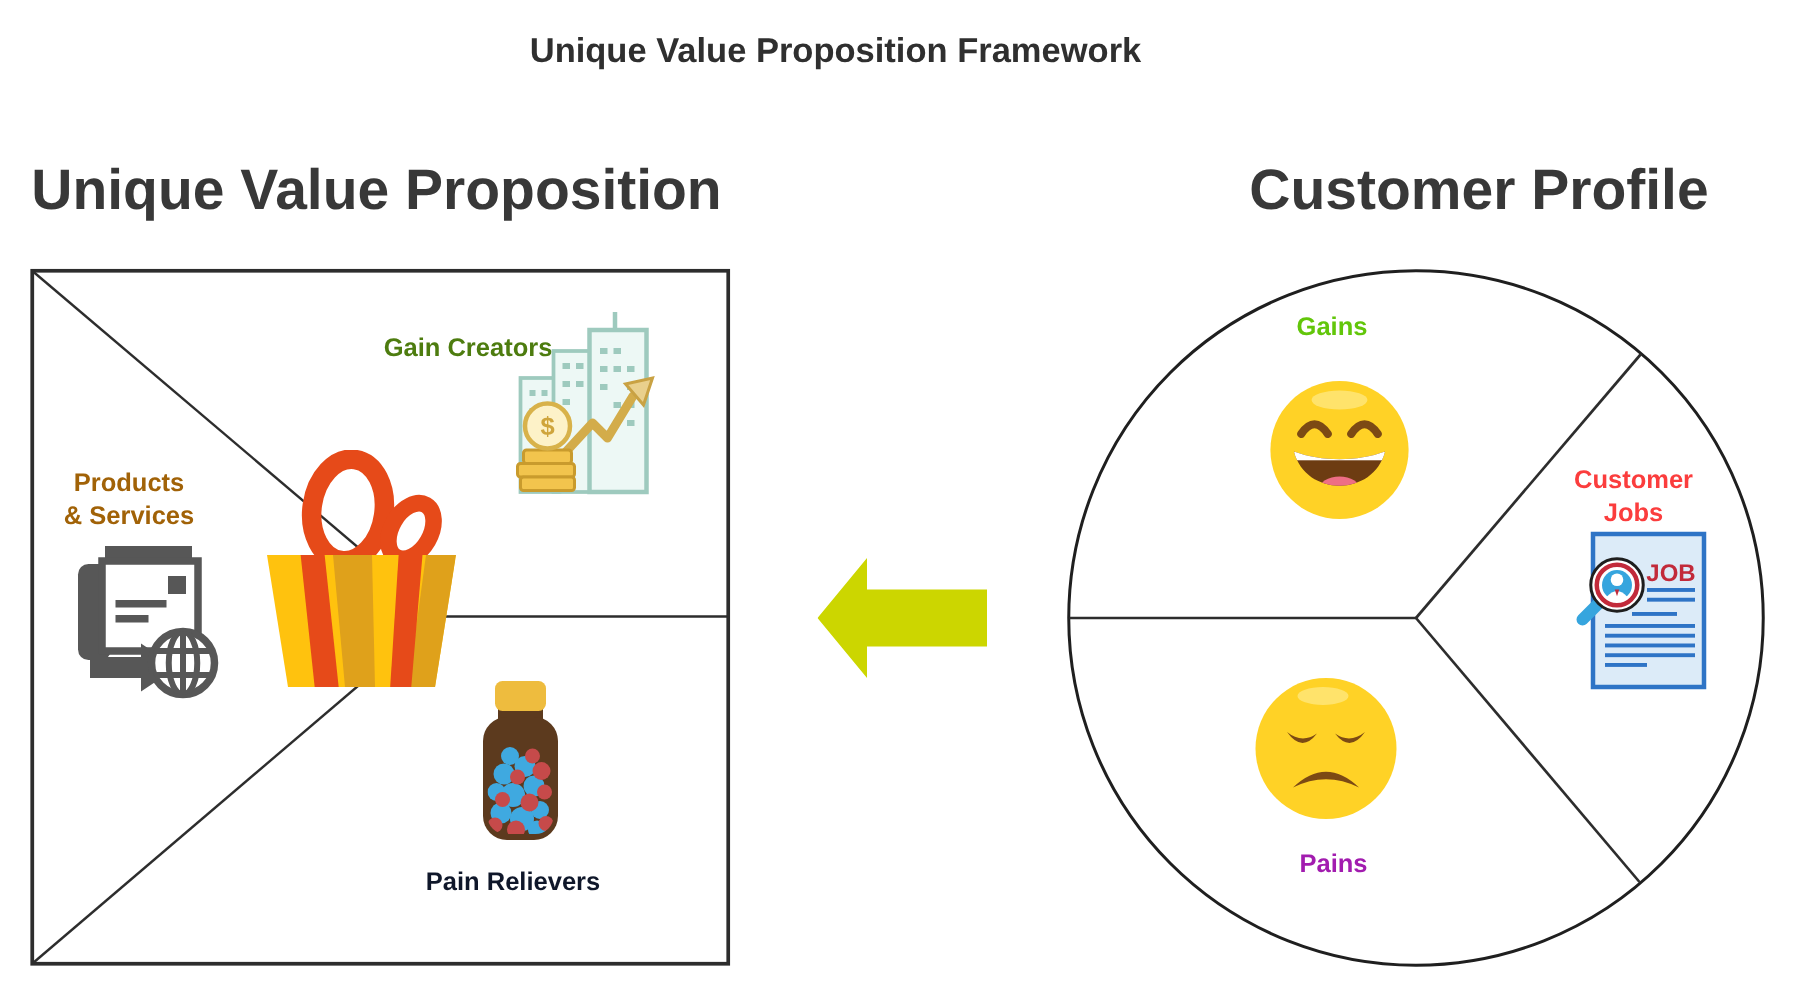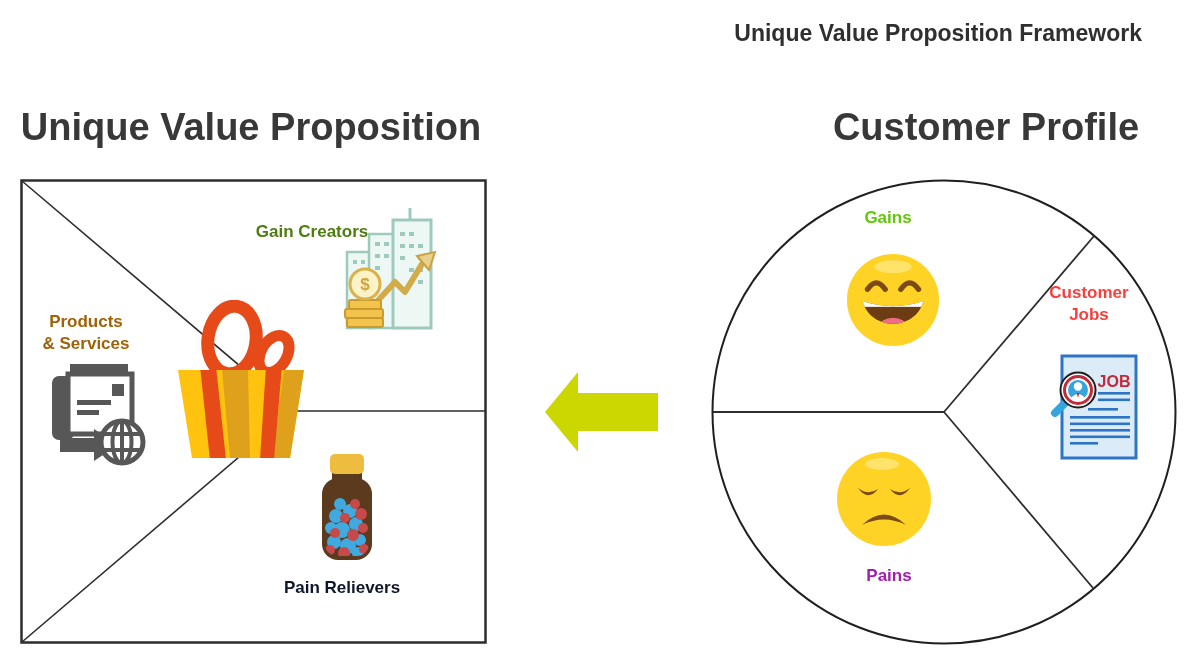--- a/index.html
+++ b/index.html
@@ -2,22 +2,22 @@
 <html><head>
 <meta charset="utf-8">
 <style>
   html,body{margin:0;padding:0;background:#ffffff;}
   .canvas{
     position:relative;width:1200px;height:664px;background:#ffffff;
     font-family:"Liberation Sans", sans-serif;overflow:hidden;
   }
   .abs{position:absolute;}
   .title{
-    top:20px;left:0;width:1114px;text-align:right;
-    font-size:23px;font-weight:bold;color:#2f2f2f;margin-left:28px;
+    top:20px;left:0;width:1114px;text-align:center;
+    font-size:23px;font-weight:bold;color:#2f2f2f;
   }
   .heading{
     top:106px;font-size:38px;font-weight:bold;color:#383838;text-align:center;
   }
   .heading.left{left:0;width:502px;}
   .heading.right{left:756px;width:460px;}
   .sec-label{
     font-size:17px;font-weight:bold;line-height:1.28;text-align:center;
     transform:translateX(-50%);white-space:pre-line;
   }
@@ -49,21 +49,21 @@
   <svg class="abs" style="left:545px;top:372px;" width="113" height="81" viewBox="0 0 113 81">
     <polygon points="0,40 33,0 33,21 113,21 113,59 33,59 33,80" fill="#ccd600"></polygon>
   </svg>
 
   <div class="abs sec-label" style="left: 312px; top: 221px; color: #4d7c0f;">Gain Creators</div>
   <div class="abs sec-label" style="left: 86px; top: 311px; color: #a16207;">Products
 &amp; Services</div>
   <div class="abs sec-label" style="left: 342px; top: 577px; color: #0f172a;">Pain Relievers</div>
 
   <div class="abs sec-label" style="left: 888px; top: 207px; color: rgb(98, 198, 10);">Gains</div>
-  <div class="abs sec-label" style="left: 1089px; top: 282px; color: rgb(251, 61, 61);">Customer
+  <div class="abs sec-label" style="left: 1089px; top: 309px; color: rgb(251, 61, 61);">Customer
 Jobs</div>
   <div class="abs sec-label" style="left: 889px; top: 565px; color: #a21caf;">Pains</div>
 
   <svg class="abs" style="left:170px;top:300px;" width="142" height="162" viewBox="0 0 142 162">
     <defs>
       <clipPath id="bagClip">
           <polygon points="8,70 134,70 120,158 22,158"></polygon>
         </clipPath>
     </defs>
     <ellipse cx="62" cy="40" rx="24" ry="34" transform="rotate(8 62 40)" fill="none" stroke="#e64a19" stroke-width="13"></ellipse>

